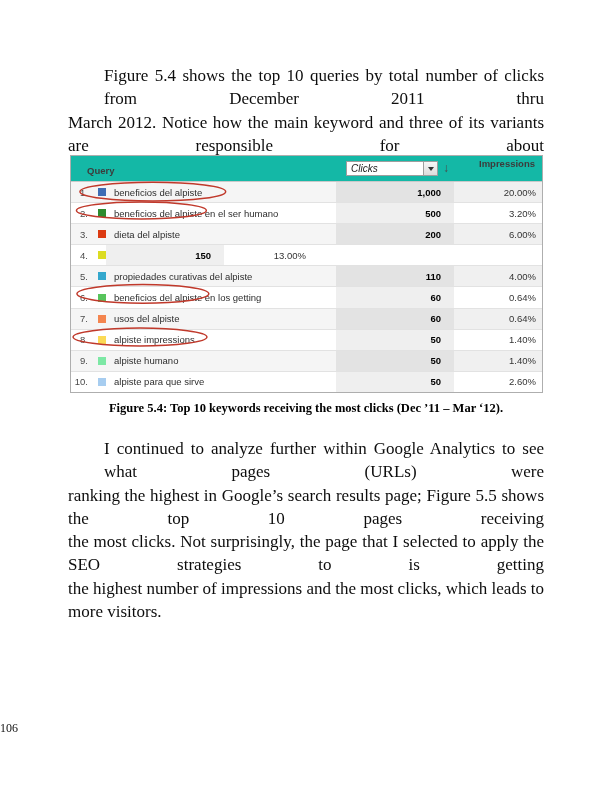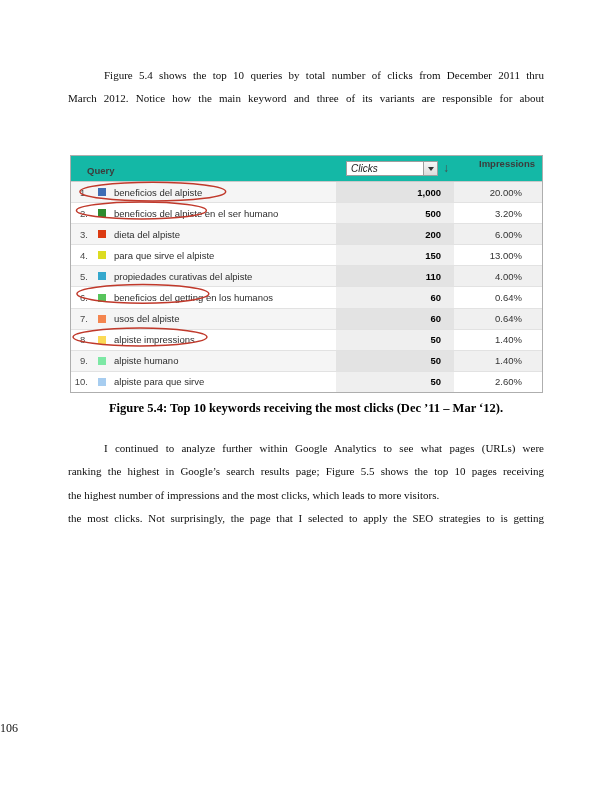--- a/index.html
+++ b/index.html
@@ -1,20 +1,20 @@
 <!DOCTYPE html>
 <html><head>
 <meta charset="utf-8">
 <style>
   html,body{margin:0;padding:0;background:#888;}
   .page{position:relative;width:612px;height:792px;background:#ffffff;margin:0 auto;
         font-family:"Liberation Serif", serif;color:#111;overflow:hidden;}
 
   
-  .para{position:absolute;left:68px;width:476px;font-size:11px;line-height:23.25px;color:#0d0d0d;}
+  .para{position:absolute;left:68px;width:476px;font-size:17px;line-height:23.25px;color:#0d0d0d;}
   .jline{text-align:justify;text-align-last:justify;white-space:normal;}
   .jline.jlast{text-align-last:left;}
   .jline.indent{padding-left:36px;}
 
   .caption{position:absolute;left:36px;top:401px;width:540px;text-align:center;
            font-weight:bold;font-size:12.5px;color:#000;}
 
   .pagenum{position:absolute;left:0;top:721px;width:587px;text-align:left;font-size:12px;color:#111;}
 
   
@@ -41,21 +41,21 @@
   .row:nth-child(odd){background:#f5f5f5;}
   .row:nth-child(even){background:#ffffff;}
   .rank{width:17px;flex:none;text-align:right;color:#4a4a4a;}
   .swatch{width:8px;height:8px;flex:none;margin-left:10px;}
   .qtext{flex:1;margin-left:8px;color:#2e2e2e;white-space:nowrap;overflow:hidden;}
   .clicks{width:118px;flex:none;align-self:stretch;display:flex;align-items:center;justify-content:flex-end;
           padding-right:13px;font-weight:bold;color:#000;box-sizing:border-box;}
   .row:nth-child(odd) .clicks{background:#e3e3e3;}
   .row:nth-child(even) .clicks{background:#efefef;}
   .impr{width:88px;flex:none;align-self:stretch;display:flex;align-items:center;justify-content:flex-end;
-        padding-right:20px;color:#333;box-sizing:border-box;}
+        padding-right:6px;color:#333;box-sizing:border-box;}
   .row:nth-child(odd) .impr{background:#f0f0f0;}
 
   .ellipse-overlay{position:absolute;left:0;top:0;width:100%;height:100%;pointer-events:none;}
 </style>
 </head>
 <body>
 
 <div class="page">
 
   <div class="para" style="top:64px;">
@@ -93,35 +93,34 @@
         <div class="row">
     <span class="rank">3.</span>
     <span class="swatch" style="background: rgb(220, 58, 18);"></span>
     <span class="qtext">dieta del alpiste</span>
     <span class="clicks">200</span>
     <span class="impr">6.00%</span>
   </div>
         <div class="row">
     <span class="rank">4.</span>
     <span class="swatch" style="background: rgb(220, 220, 34);"></span>
-    <span class="qtext">para que sirve el alpiste</span>
     <span class="clicks">150</span>
     <span class="impr">13.00%</span>
   </div>
         <div class="row">
     <span class="rank">5.</span>
     <span class="swatch" style="background: rgb(53, 168, 205);"></span>
     <span class="qtext">propiedades curativas del alpiste</span>
     <span class="clicks">110</span>
     <span class="impr">4.00%</span>
   </div>
         <div class="row">
     <span class="rank">6.</span>
     <span class="swatch" style="background: rgb(87, 196, 92);"></span>
-    <span class="qtext">beneficios del getting en los humanos</span>
+    <span class="qtext">beneficios del alpiste en los getting</span>
     <span class="clicks">60</span>
     <span class="impr">0.64%</span>
   </div>
         <div class="row">
     <span class="rank">7.</span>
     <span class="swatch" style="background: rgb(244, 133, 79);"></span>
     <span class="qtext">usos del alpiste</span>
     <span class="clicks">60</span>
     <span class="impr">0.64%</span>
   </div>
@@ -153,18 +152,18 @@
         <ellipse cx="71.5" cy="139" rx="66.5" ry="9.5" fill="none" stroke="#c0392b" stroke-width="1.5"></ellipse>
         <ellipse cx="68.6" cy="182.5" rx="67.5" ry="9" fill="none" stroke="#c0392b" stroke-width="1.5"></ellipse>
       </svg>
   </div>
 
   <div class="caption">Figure 5.4: Top 10 keywords receiving the most clicks (Dec ’11 – Mar ‘12).</div>
 
   <div class="para" style="top:437px;">
       <div class="jline indent">I continued to analyze further within Google Analytics to see what pages (URLs) were</div>
       <div class="jline">ranking the highest in Google’s search results page; Figure 5.5 shows the top 10 pages receiving</div>
+      <div class="jline">the most clicks. Not surprisingly, the page that I selected to apply the SEO strategies to is getting</div>
       <div class="jline jlast">the highest number of impressions and the most clicks, which leads to more visitors.</div>
-      <div class="jline">the most clicks. Not surprisingly, the page that I selected to apply the SEO strategies to is getting</div>
     </div>
 
   <div class="pagenum">106</div>
 </div>
 
 </body></html>

